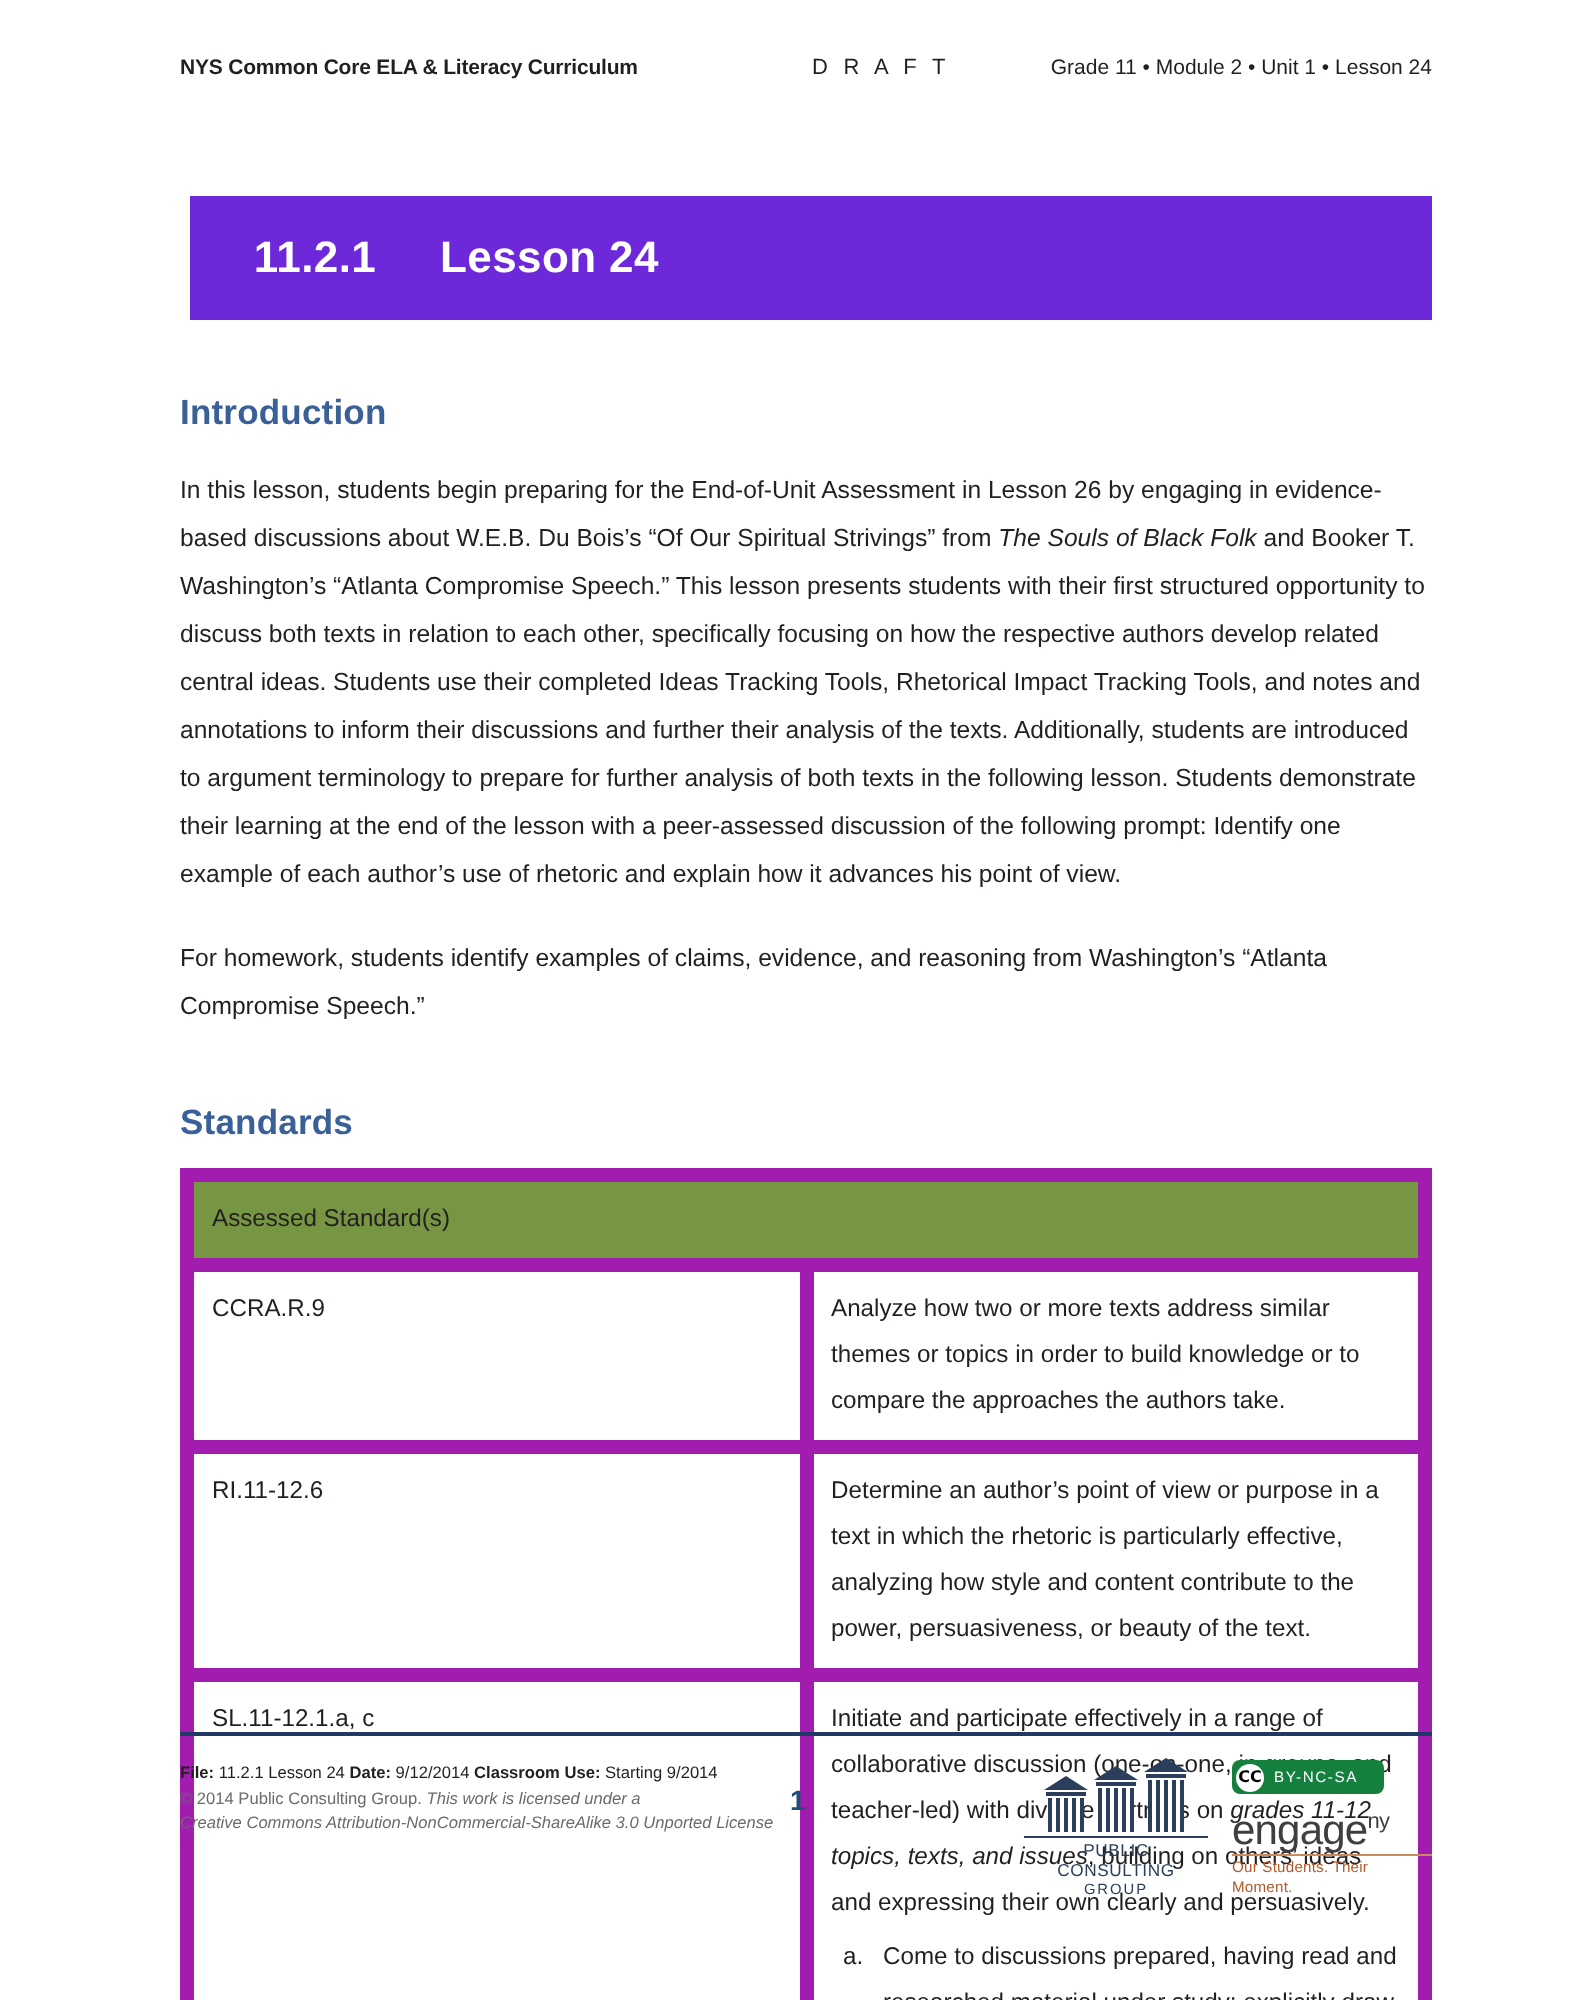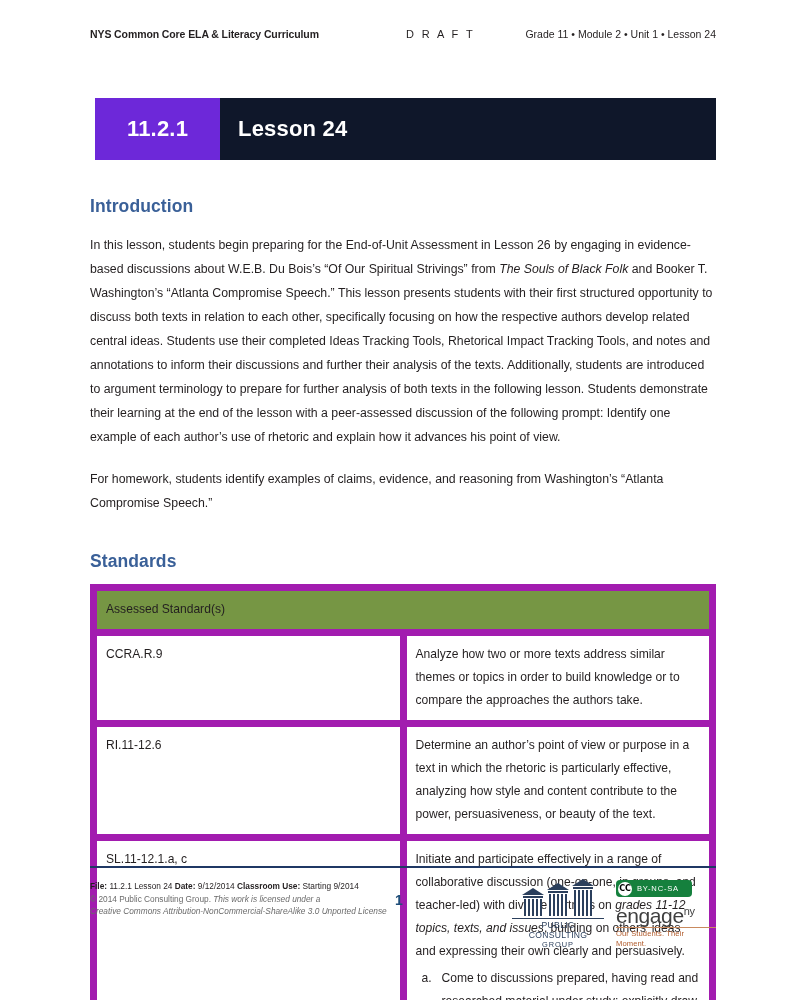--- a/index.html
+++ b/index.html
@@ -68,25 +68,24 @@
     color: #ffffff;
     display: flex;
     align-items: center;
     justify-content: center;
     font-size: 22px;
     font-weight: bold;
     letter-spacing: 0.2px;
   }
   .banner-title {
     flex: 1;
-    background: #0f172a;
+    background: #6d28d9;
     color: #ffffff;
     display: flex;
     align-items: center;
-    padding-left: 18px;
     font-size: 22px;
     font-weight: bold;
     letter-spacing: 0.2px;
   }
 
   
   .content {
     position: absolute;
     top: 196px;
     left: 90px;

